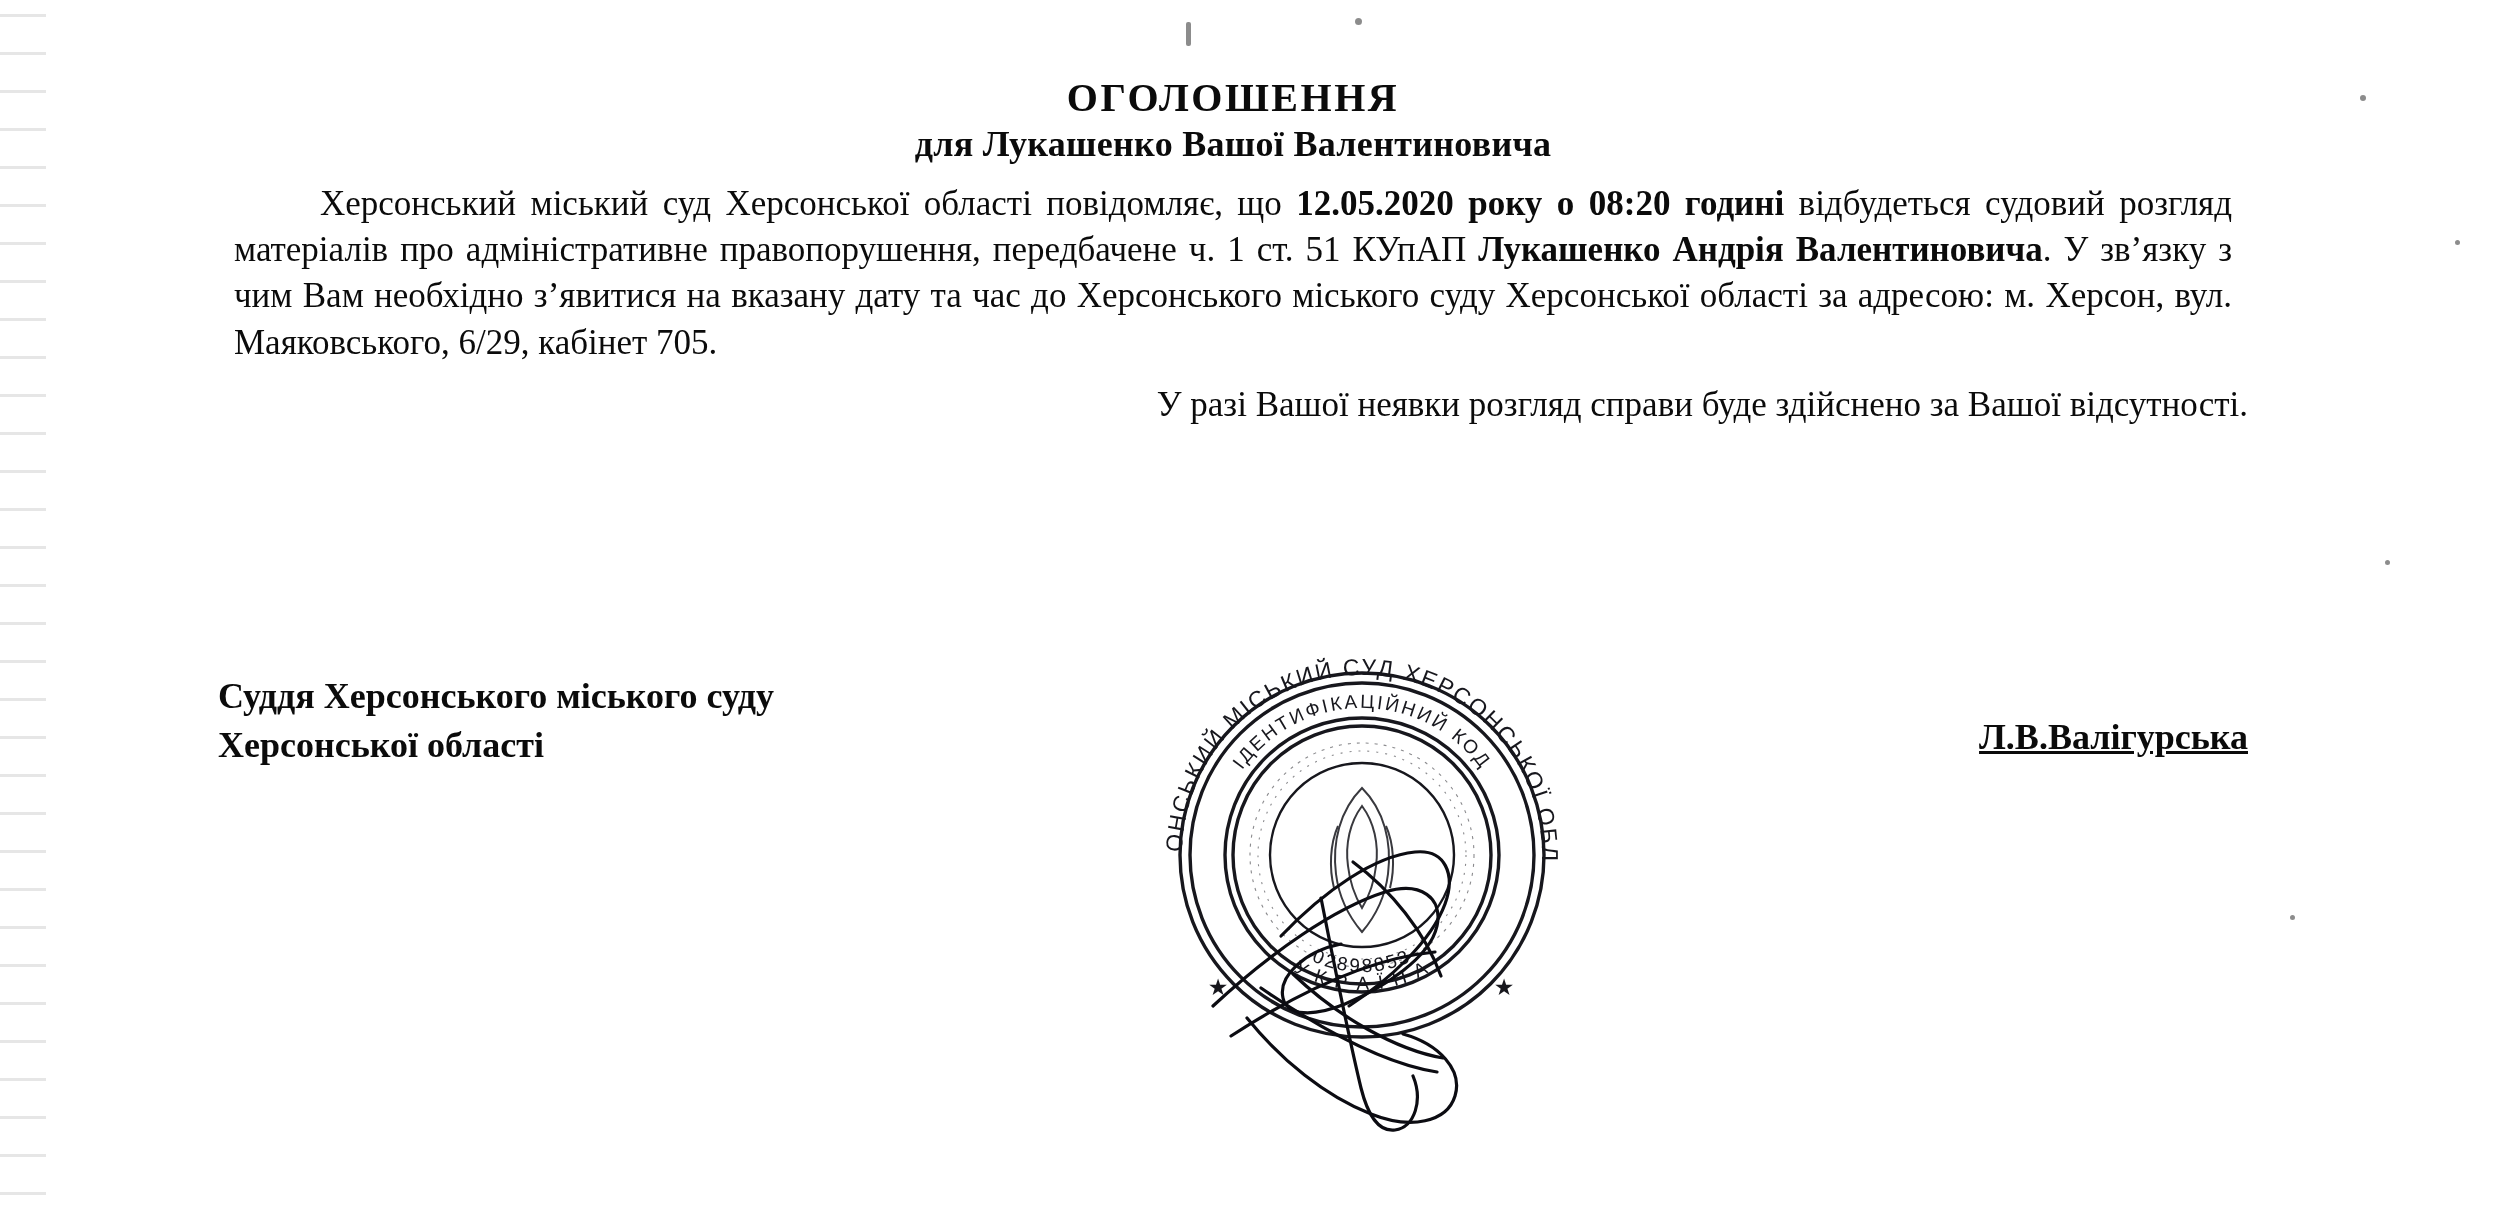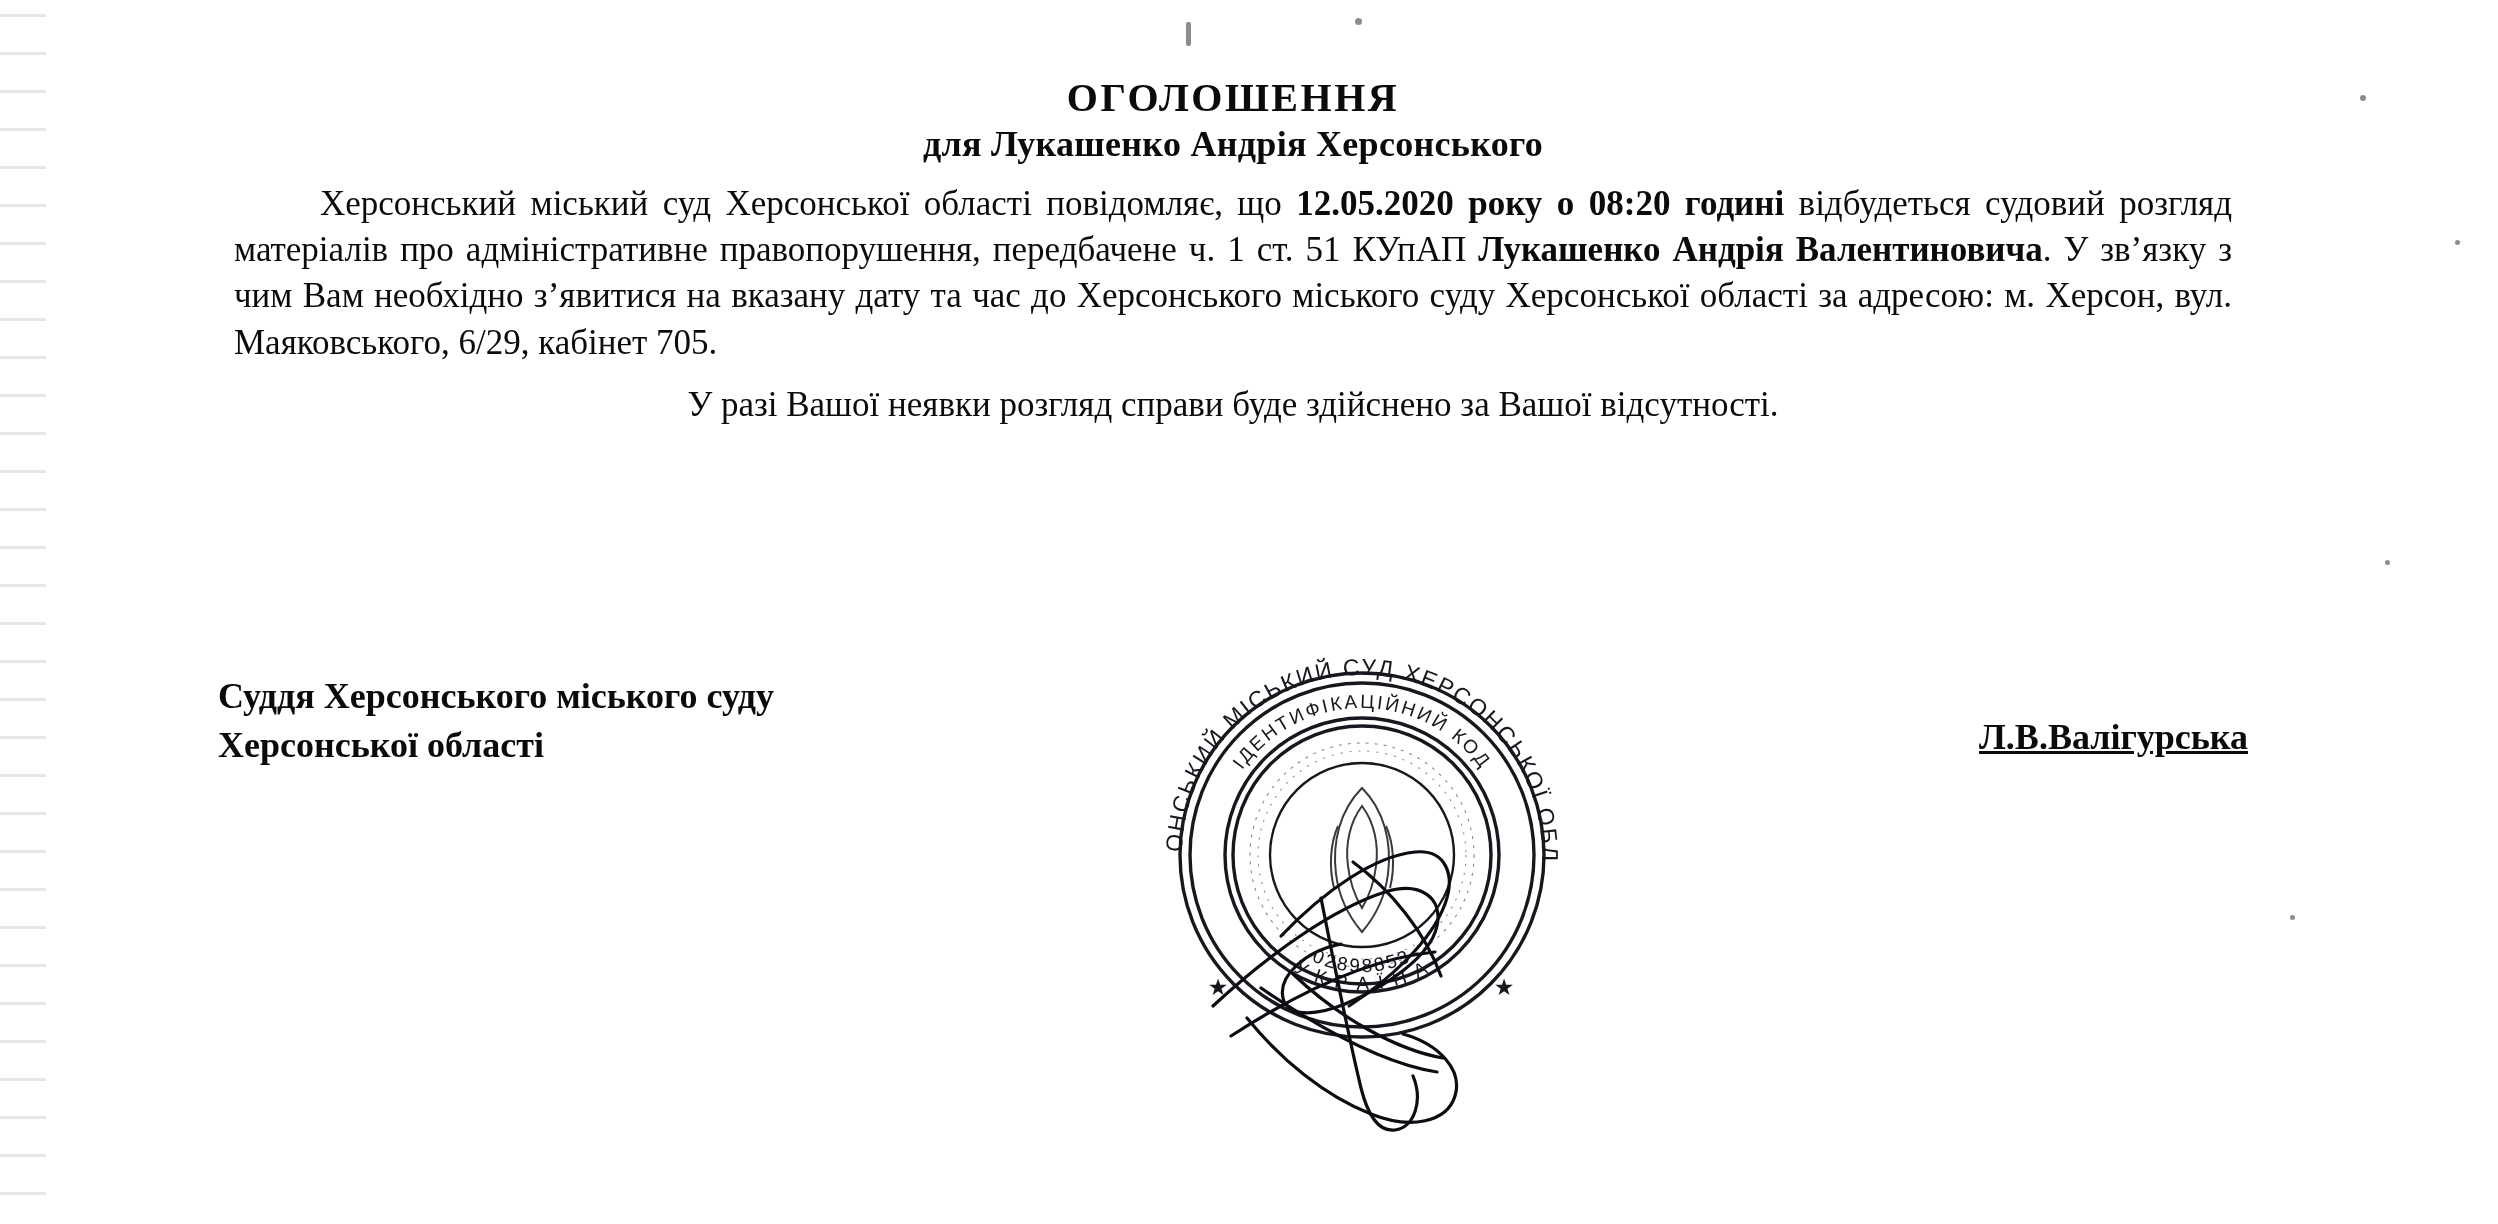--- a/index.html
+++ b/index.html
@@ -77,21 +77,21 @@
     text-justify: inter-word;
     margin: 16px;
   }
   .body-text .indent { display: inline-block; width: 86px; }
   .b { font-weight: bold; }
 
   .para2 {
     font-size: 35px;
     line-height: 1.32;
     margin: 6px 0 0 0;
-    text-align: center;
+    text-align: right;
   }
 
   .sign-block {
     position: absolute;
     left: 218px;
     top: 672px;
     width: 2030px;
     height: 200px;
   }
   .sign-left {
@@ -155,21 +155,21 @@
   <div class="speck" style="left:2360px;top:95px;width:6px;height:6px;"></div>
   <div class="speck" style="left:2455px;top:240px;width:5px;height:5px;"></div>
   <div class="speck" style="left:2385px;top:560px;width:5px;height:5px;"></div>
   <div class="speck" style="left:2290px;top:915px;width:5px;height:5px;"></div>
   <div class="speck" style="left:1186px;top:22px;width:5px;height:24px;border-radius:2px;"></div>
 
   <div class="doc">
 
     <h1 class="title">ОГОЛОШЕННЯ</h1>
 
-    <div class="subtitle">для  Лукашенко Андрія Херсонського</div>
+    <div class="subtitle">для  Лукашенко Вашої Валентиновича</div>
 
     <p class="body-text">
       <span class="indent"></span><span>Херсонський міський суд Херсонської області  повідомляє, що </span><span class="b">12.05.2020 року о 08:20 годині</span><span> відбудеться судовий розгляд матеріалів про адміністративне правопорушення, передбачене ч. 1 ст. 51 КУпАП </span><span class="b">Лукашенко Андрія Валентиновича</span><span>. У зв’язку з чим Вам необхідно з’явитися на вказану дату та час до Херсонського міського суду Херсонської області за адресою: м. Херсон, вул. Маяковського, 6/29, кабінет 705.</span>
     </p>
 
     <p class="para2">
       <span class="indent"></span><span>У разі Вашої неявки розгляд справи буде здійснено за Вашої відсутності.</span>
     </p>
   </div>
 

